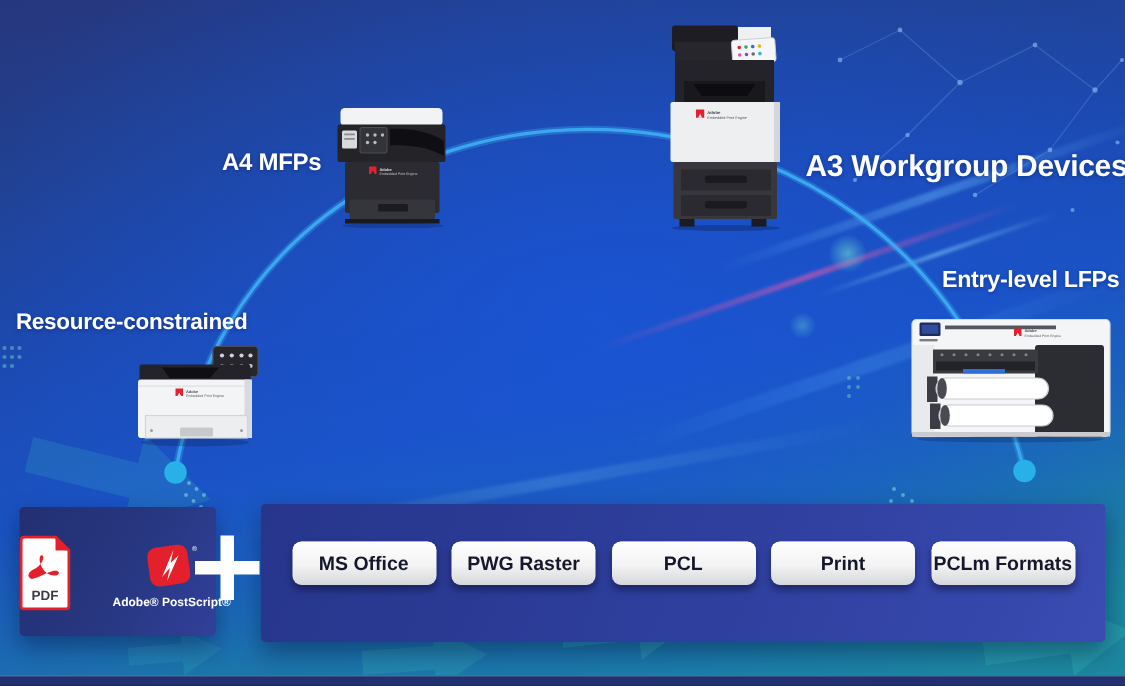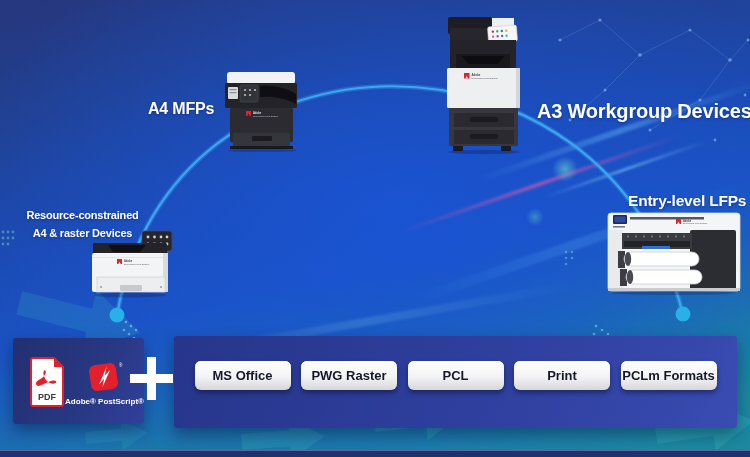--- a/index.html
+++ b/index.html
@@ -16,21 +16,21 @@
   .arc-svg{position:absolute; left:0; top:0;}
   .device{position:absolute;}
   .lbl{position:absolute; color:#fff; font-weight:bold; letter-spacing:-0.2px;
        text-shadow:0 1px 3px rgba(0,10,50,.35); white-space:nowrap;margin-top:16px;}
   .lbl-2line{text-align:center; white-space:normal; line-height:18px;}
   .bottom-strip{position:absolute; left:0; right:0; bottom:0; height:7px;
        background:#21316f; border-top:1px solid rgba(185,205,240,.35);}
   .card{position:absolute; border-radius:3px; box-shadow:0 7px 16px rgba(0,8,40,.38);}
   .card-left{left:13px; top:338px; width:131px; height:86px;
        background:linear-gradient(118deg,#222f72 0%, #283781 55%, #31409a 100%);
-       display:flex; align-items:center; justify-content:flex-end; gap:1px;}
+       display:flex; align-items:center; justify-content:flex-start; gap:28px;}
   .card-right{left:174px; top:336px; width:563px; height:92px;
        background:linear-gradient(112deg,#27368b 0%, #2e3f9e 55%, #3a4bb2 100%);
        display:flex; align-items:center; justify-content:space-evenly;
        padding:0 10px 14px 10px;}
   .pill{width:96px; height:29px; line-height:29px; text-align:center;
        border-radius:6px; font-size:13px; font-weight:bold; color:#15182b;
        background:linear-gradient(180deg,#ffffff 0%, #f3f3f4 55%, #d6d7da 100%);
        box-shadow:0 3px 5px rgba(0,0,25,.4), inset 0 1px 0 #fff;}
   .plus{position:absolute; z-index:5;}
   .plus i{position:absolute; background:#fff; display:block;}
@@ -250,27 +250,26 @@
     <rect x="12" y="40" width="7" height="17" fill="#3c3c44"></rect>
     <rect x="18" y="41" width="75" height="14" rx="7" fill="#ffffff" stroke="#c9cbd0" stroke-width="0.8"></rect>
     <ellipse cx="22" cy="48" rx="3.2" ry="7" fill="#4a4a52"></ellipse>
     <rect x="14" y="58" width="7" height="17" fill="#3c3c44"></rect>
     <rect x="20" y="59" width="76" height="14" rx="7" fill="#ffffff" stroke="#c9cbd0" stroke-width="0.8"></rect>
     <ellipse cx="24" cy="66" rx="3.2" ry="7" fill="#4a4a52"></ellipse>
     <rect x="2" y="77" width="132" height="3" fill="#c9cbd0"></rect>
     <ellipse cx="68" cy="82" rx="62" ry="2" fill="rgba(10,20,60,.25)"></ellipse>
   </svg>
 
-  <div class="lbl lbl-2line" style="left:0px; top:190px; width:165px; font-size:11px;">
+  <div class="lbl lbl-2line" style="left:0px; top:190px; width:165px; font-size:15px;text-align:right;">
     <span>Resource-constrained</span><br>
-    <span>A4 &amp; raster Devices</span>
   </div>
   <div class="lbl" style="left:148px; top:84px; font-size:16px;">A4 MFPs</div>
   <div class="lbl" style="left:537px; top:84px; font-size:20px;">A3 Workgroup Devices</div>
-  <div class="lbl" style="left:628px; top:176px; font-size:15.5px;">Entry-level LFPs</div>
+  <div class="lbl" style="left:628px; top:162px; font-size:15.5px;">Entry-level LFPs</div>
 
   <div class="card card-left">
     <div class="pdf-wrap">
       <svg width="34" height="50" viewBox="0 0 34 50">
         <path d="M3,1 L24,1 L33,10 L33,47 A2,2 0 0 1 31,49 L3,49 A2,2 0 0 1 1,47 L1,3 A2,2 0 0 1 3,1 Z" fill="#ffffff" stroke="#e4202c" stroke-width="2" stroke-linejoin="round"></path>
         <path d="M24,1 L24,10 L33,10 Z" fill="#e4202c"></path>
         <path d="M8,29 C4.5,27.5 6,24 9.5,22.5 C12.5,21.2 15,18.5 15.8,15.5 C16.4,13.2 14.4,12.2 13.6,14.4
                  C12.8,16.6 14.2,21 17,24 C19.6,26.8 24.5,27.6 26,25.6 C27.2,24 24.6,23 21.8,23.8
                  C17.5,25 12,28.5 8,29 Z" fill="#e4202c"></path>
         <text x="17" y="43" text-anchor="middle" font-size="9" font-weight="bold" fill="#3a3a42">PDF</text>

